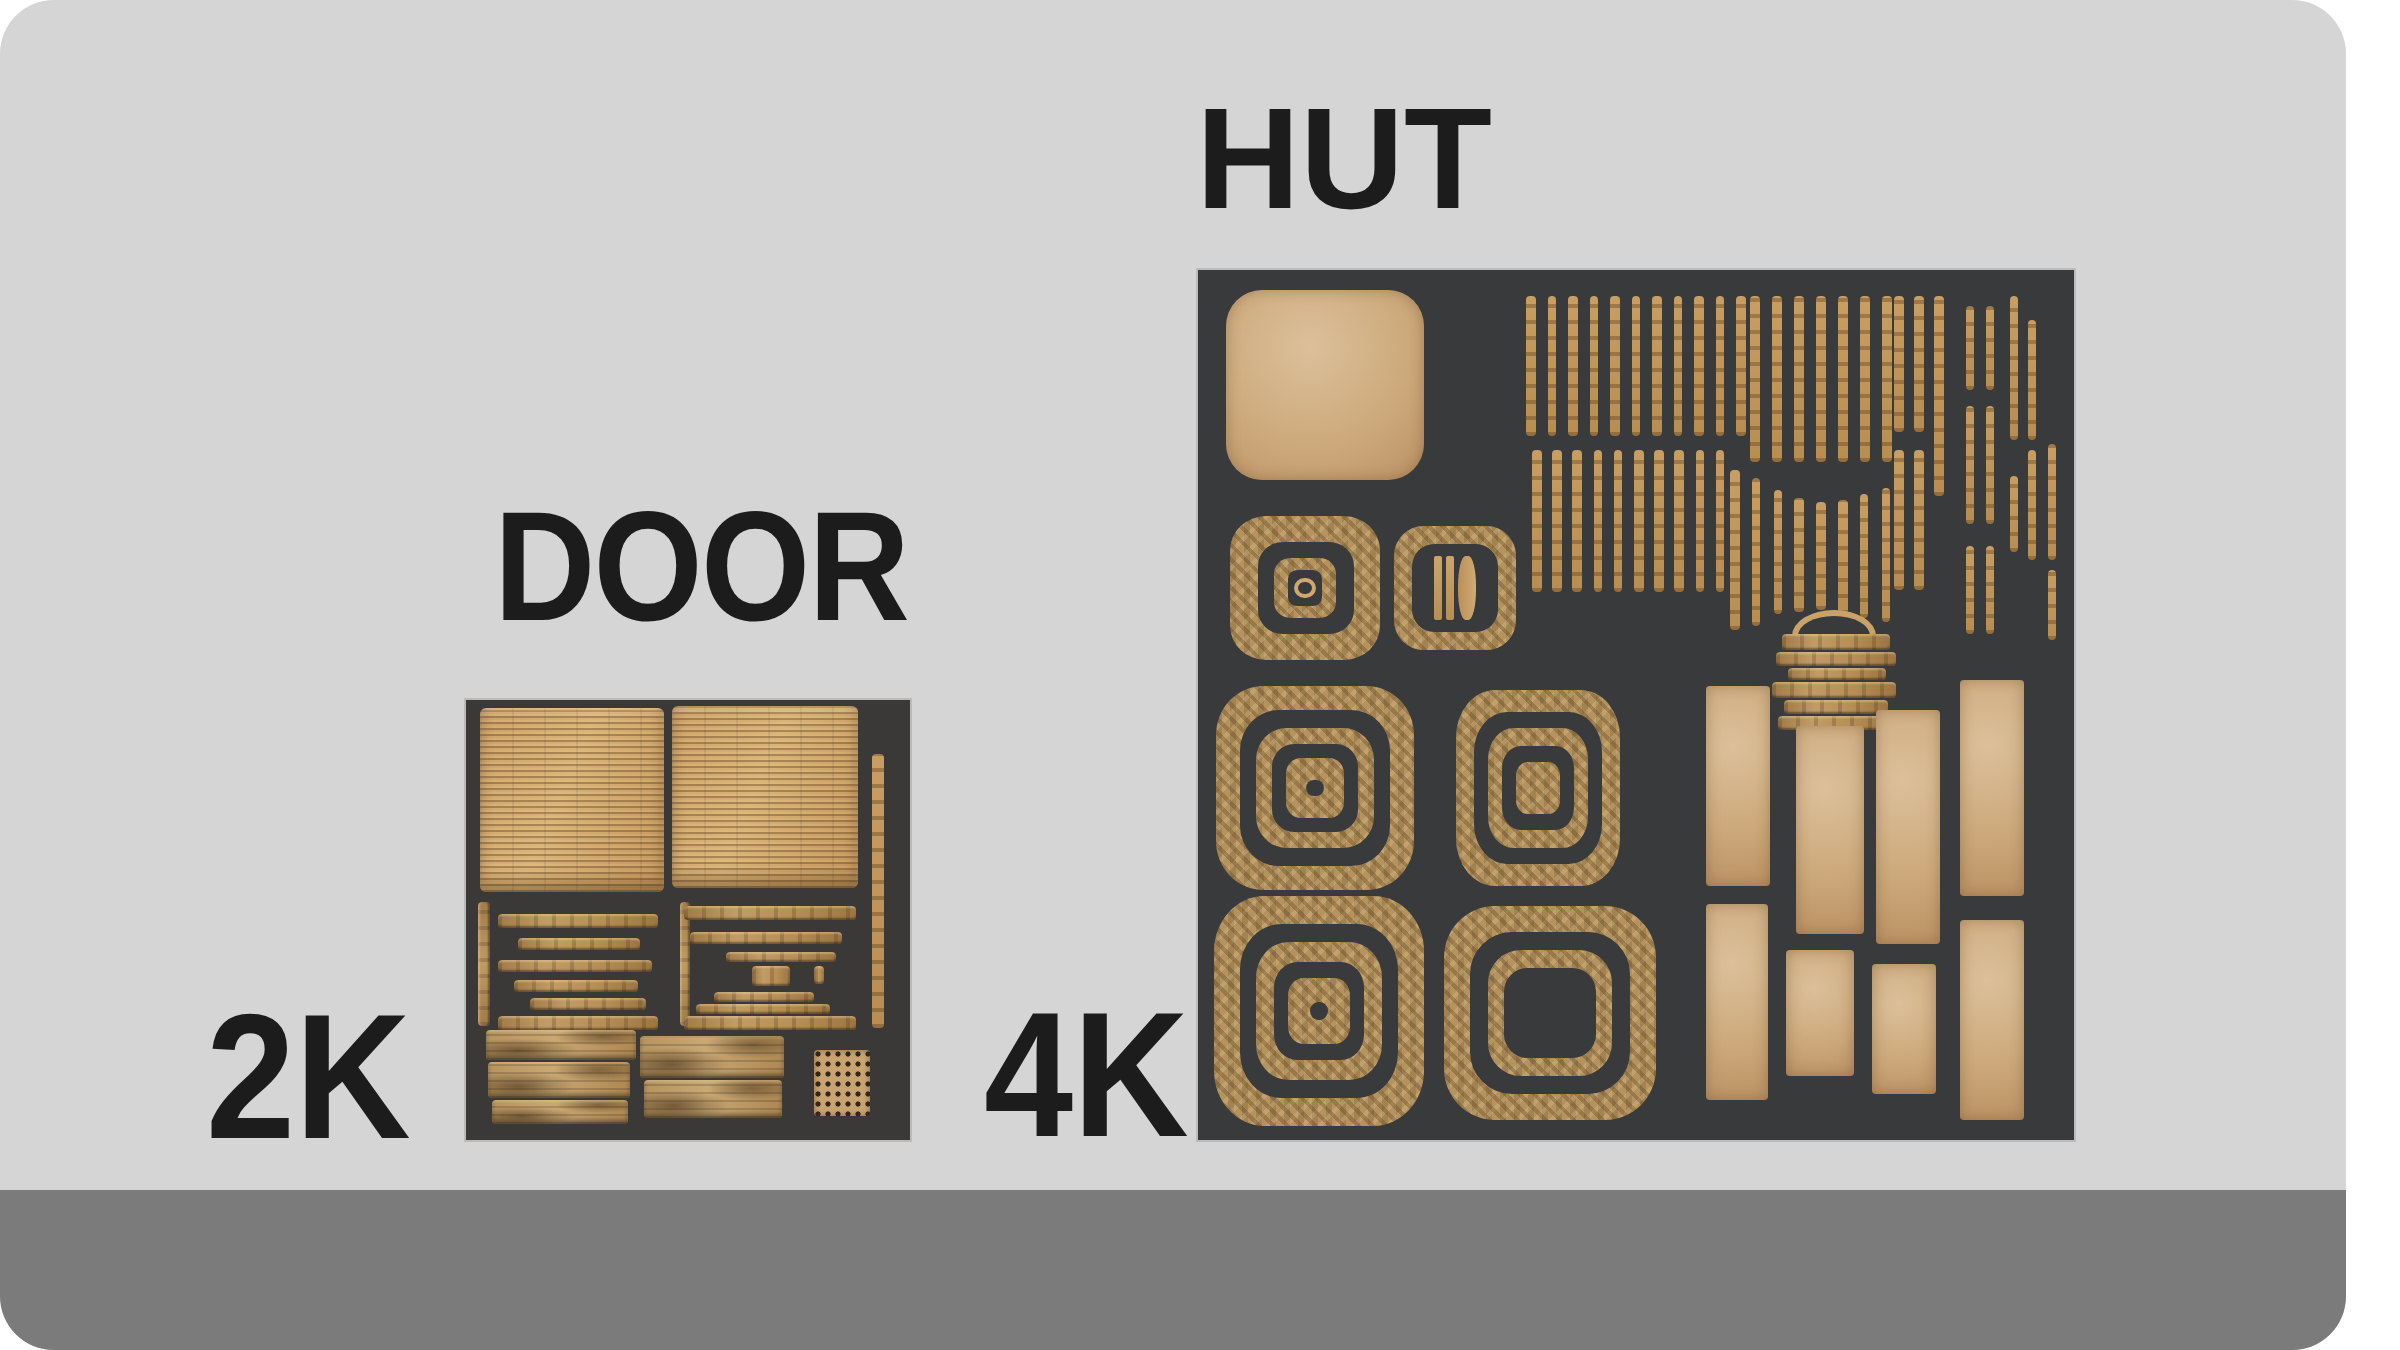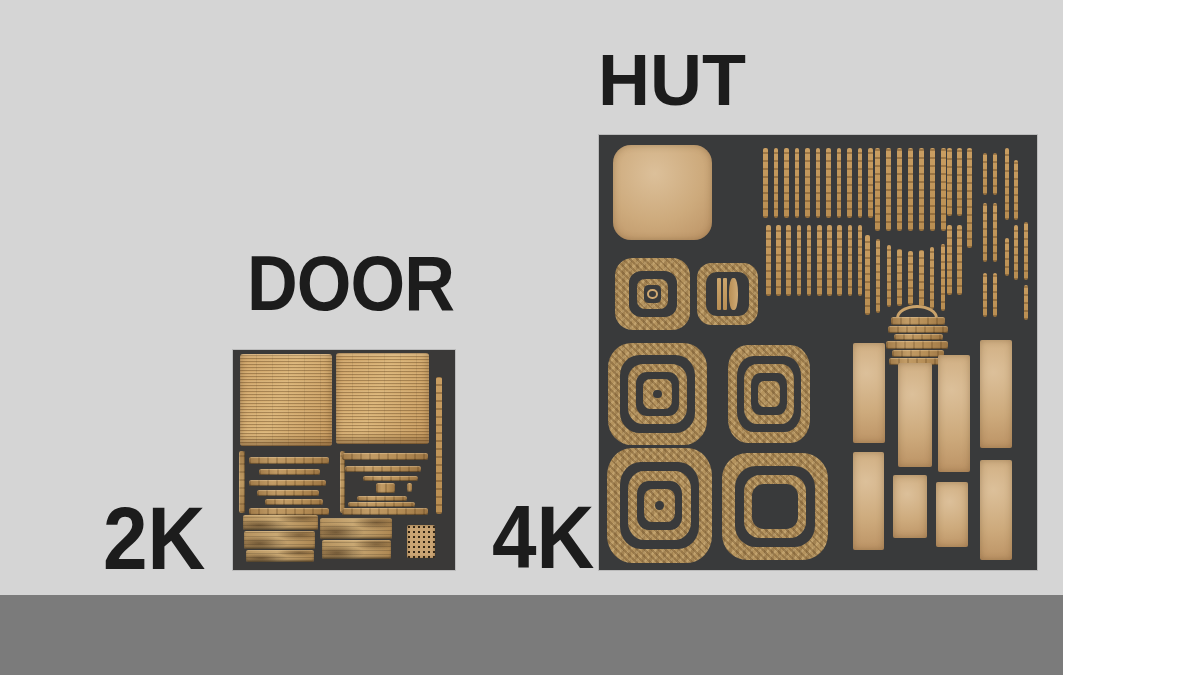--- a/index.html
+++ b/index.html
@@ -1,17 +1,17 @@
 <!DOCTYPE html>
 <html><head>
 <meta charset="utf-8">
 <style>
   html,body{margin:0;padding:0;}
   body{width:1200px;height:675px;overflow:hidden;font-family:"Liberation Sans",sans-serif;}
-  .stage{position:relative;width:1063px;height:675px;background:#d5d5d5;overflow:hidden;}
+  .stage{position:relative;width:1173px;height:675px;background:#d5d5d5;overflow:hidden;border-radius:27px;}
   .floor{position:absolute;left:0;top:595px;width:1200px;height:80px;background:#7b7b7b;}
   .lbl{position:absolute;font-weight:700;color:#1c1c1c;line-height:1;white-space:nowrap;transform-origin:0 0;}
   .lbl.hut{left:598px;top:44px;font-size:72px;}
   .lbl.door{left:247px;top:244px;font-size:78px;transform:scaleX(.9);letter-spacing:-1px;}
   .lbl.k2{left:103px;top:494px;font-size:89px;transform:scaleX(.9);}
   .lbl.k4{left:492px;top:493px;font-size:89px;transform:scaleX(.9);}
   .atlas{position:absolute;box-shadow:0 0 0 1px rgba(0,0,0,.12);}
   .pc{position:absolute;}
   .p-thatch{
     border-radius:3px;

